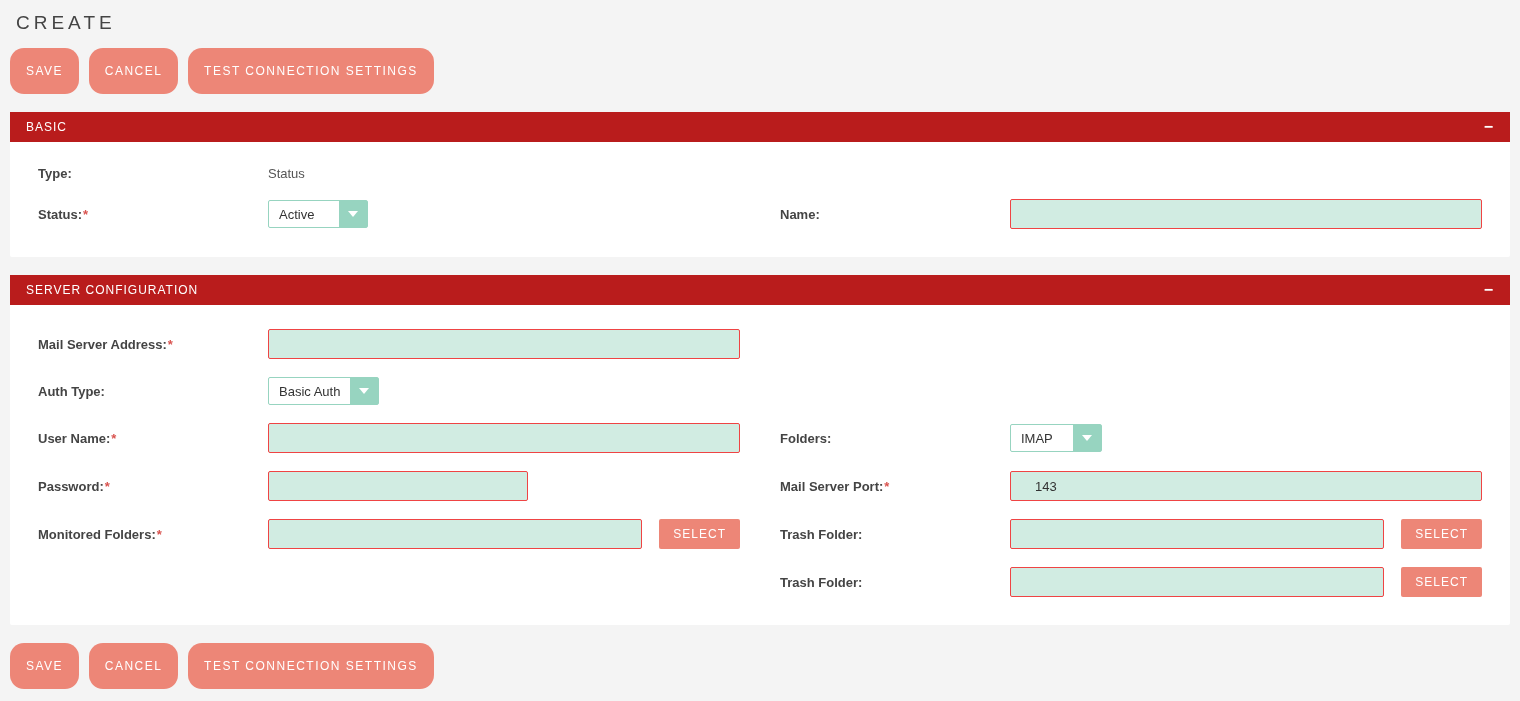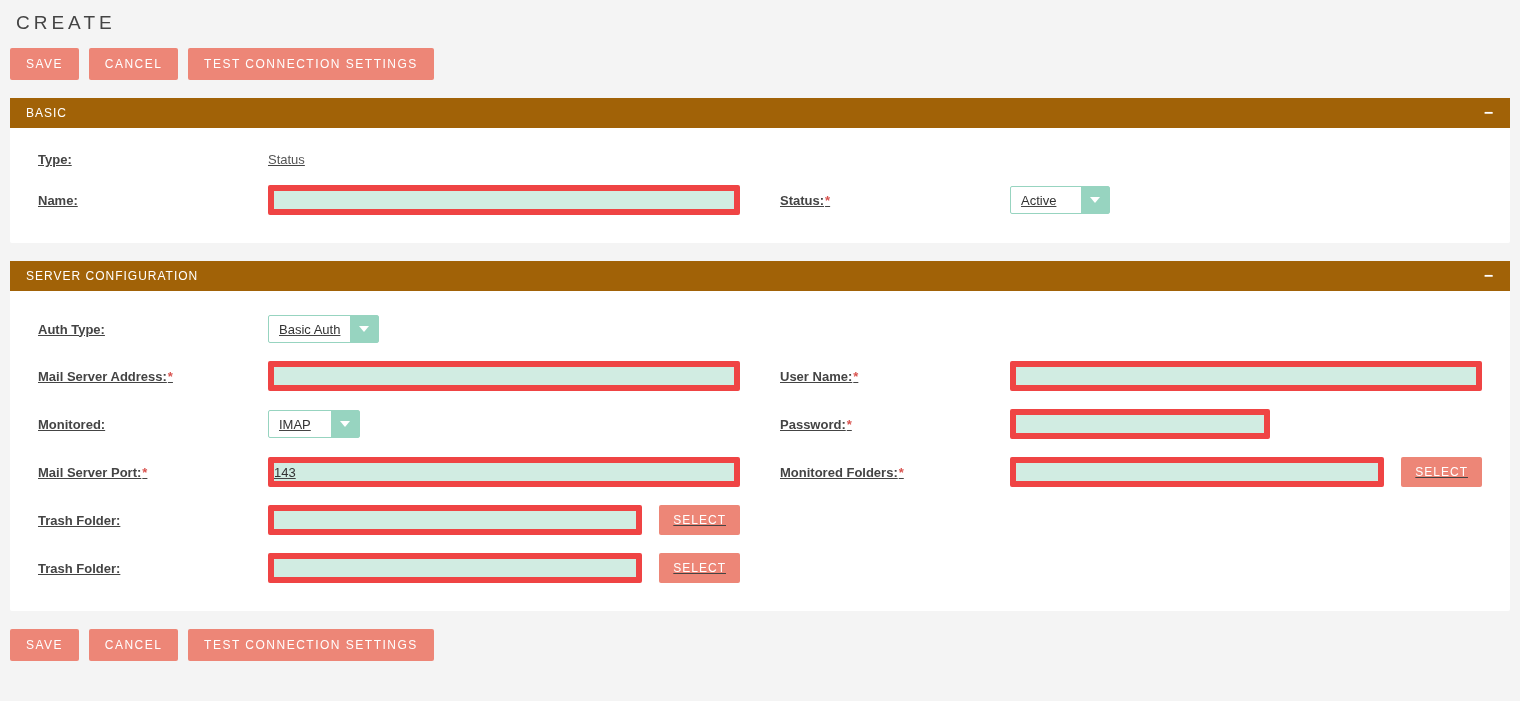--- a/index.html
+++ b/index.html
@@ -20,35 +20,35 @@
     margin: 6px 0 14px 6px;
   }
   .btn-row {
     margin: 0 0 18px 0;
   }
   .btn {
     display: inline-block;
     background: #ed8677;
     color: #fff;
     border: none;
-    padding: 9px 16px;
+    padding: 16px 16px;
     font-size: 12px;
     letter-spacing: 1.5px;
     margin-right: 6px;
-    border-radius: 2px;
+    border-radius: 14px;
     cursor: pointer;
     font-family: inherit;
   }
   .panel {
     background: #fff;
     margin-bottom: 18px;
     border-radius: 2px;
   }
   .panel-header {
-    background: #a16207;
+    background: #b91c1c;
     color: #fff;
     padding: 8px 16px;
     font-size: 12px;
     letter-spacing: 1px;
     display: flex;
     justify-content: space-between;
     align-items: center;
   }
   .panel-header .collapse-icon {
     font-weight: bold;
@@ -61,21 +61,20 @@
   }
   .form-grid {
     display: grid;
     grid-template-columns: 1fr 1fr;
     column-gap: 40px;
     row-gap: 18px;
   }
   .form-row {
     display: flex;
     align-items: center;
-    text-decoration: underline;
   }
   .form-row.full {
     grid-column: 1 / span 2;
   }
   .form-label {
     width: 230px;
     min-width: 230px;
     font-weight: 600;
     color: #444;
     font-size: 13px;
@@ -84,24 +83,24 @@
     color: #d9534f;
     margin-left: 1px;
   }
   .form-value-static {
     color: #555;
     font-size: 13px;
   }
   .text-input {
     flex: 1;
     background: #d1ece2;
-    border: 6px solid #ef4444;
+    border: 1px solid #ef4444;
     border-radius: 2px;
     height: 30px;
-    padding: 4px 0;
+    padding: 4px 24px;
     font-size: 13px;
     color: #333;
     outline: none;
   }
   .text-input.narrow {
     max-width: 260px;
   }
   .select-wrap {
     position: relative;
     display: inline-flex;
@@ -184,77 +183,77 @@
       <span class="collapse-icon">−</span>
     </div>
     <div class="panel-body">
       <div class="form-grid">
 
         <div class="form-row full">
           <div class="form-label">Type:</div>
           <div class="form-value-static">Status</div>
         </div>
 
-        <div class="form-row">
-          <div class="form-label">Name:</div>
-          <input class="text-input" type="text" value="" style="">
-        </div>
-
         <div class="form-row col-right">
           <div class="form-label">
             <span>Status:</span><span class="req">*</span>
           </div>
           <div class="select-wrap">
             <span class="select-text">Active</span>
             <span class="select-caret">
               <svg viewBox="0 0 10 6">
                   <path d="M0 0 L10 0 L5 6 Z"></path>
                 </svg>
             </span>
           </div>
         </div>
+
+        <div class="form-row">
+          <div class="form-label">Name:</div>
+          <input class="text-input" type="text" value="" style="">
+        </div>
       </div>
     </div>
   </div>
 
   <div class="panel">
     <div class="panel-header">
       <span>SERVER CONFIGURATION</span>
       <span class="collapse-icon">−</span>
     </div>
     <div class="panel-body">
       <div class="form-grid">
+
+        <div class="form-row">
+          <div class="form-label">
+            <span>Mail Server Address:</span><span class="req">*</span>
+          </div>
+          <input class="text-input" type="text" value="" style="">
+        </div>
 
         <div class="form-row full">
           <div class="form-label">Auth Type:</div>
           <div class="select-wrap">
             <span class="select-text">Basic Auth</span>
             <span class="select-caret">
               <svg viewBox="0 0 10 6">
                   <path d="M0 0 L10 0 L5 6 Z"></path>
                 </svg>
             </span>
           </div>
         </div>
+        <div class="form-row col-right">
+          <div class="form-label">
+            <span>User Name:</span><span class="req">*</span>
+          </div>
+          <input class="text-input" type="text" value="" style="">
+        </div>
 
         <div class="form-row">
-          <div class="form-label">
-            <span>Mail Server Address:</span><span class="req">*</span>
-          </div>
-          <input class="text-input" type="text" value="" style="">
-        </div>
-        <div class="form-row col-right">
-          <div class="form-label">
-            <span>User Name:</span><span class="req">*</span>
-          </div>
-          <input class="text-input" type="text" value="" style="">
-        </div>
-
-        <div class="form-row">
-          <div class="form-label">Monitored:</div>
+          <div class="form-label">Folders:</div>
           <div class="select-wrap">
             <span class="select-text" style="min-width:62px">IMAP</span>
             <span class="select-caret">
               <svg viewBox="0 0 10 6">
                   <path d="M0 0 L10 0 L5 6 Z"></path>
                 </svg>
             </span>
           </div>
         </div>
         <div class="form-row col-right">

